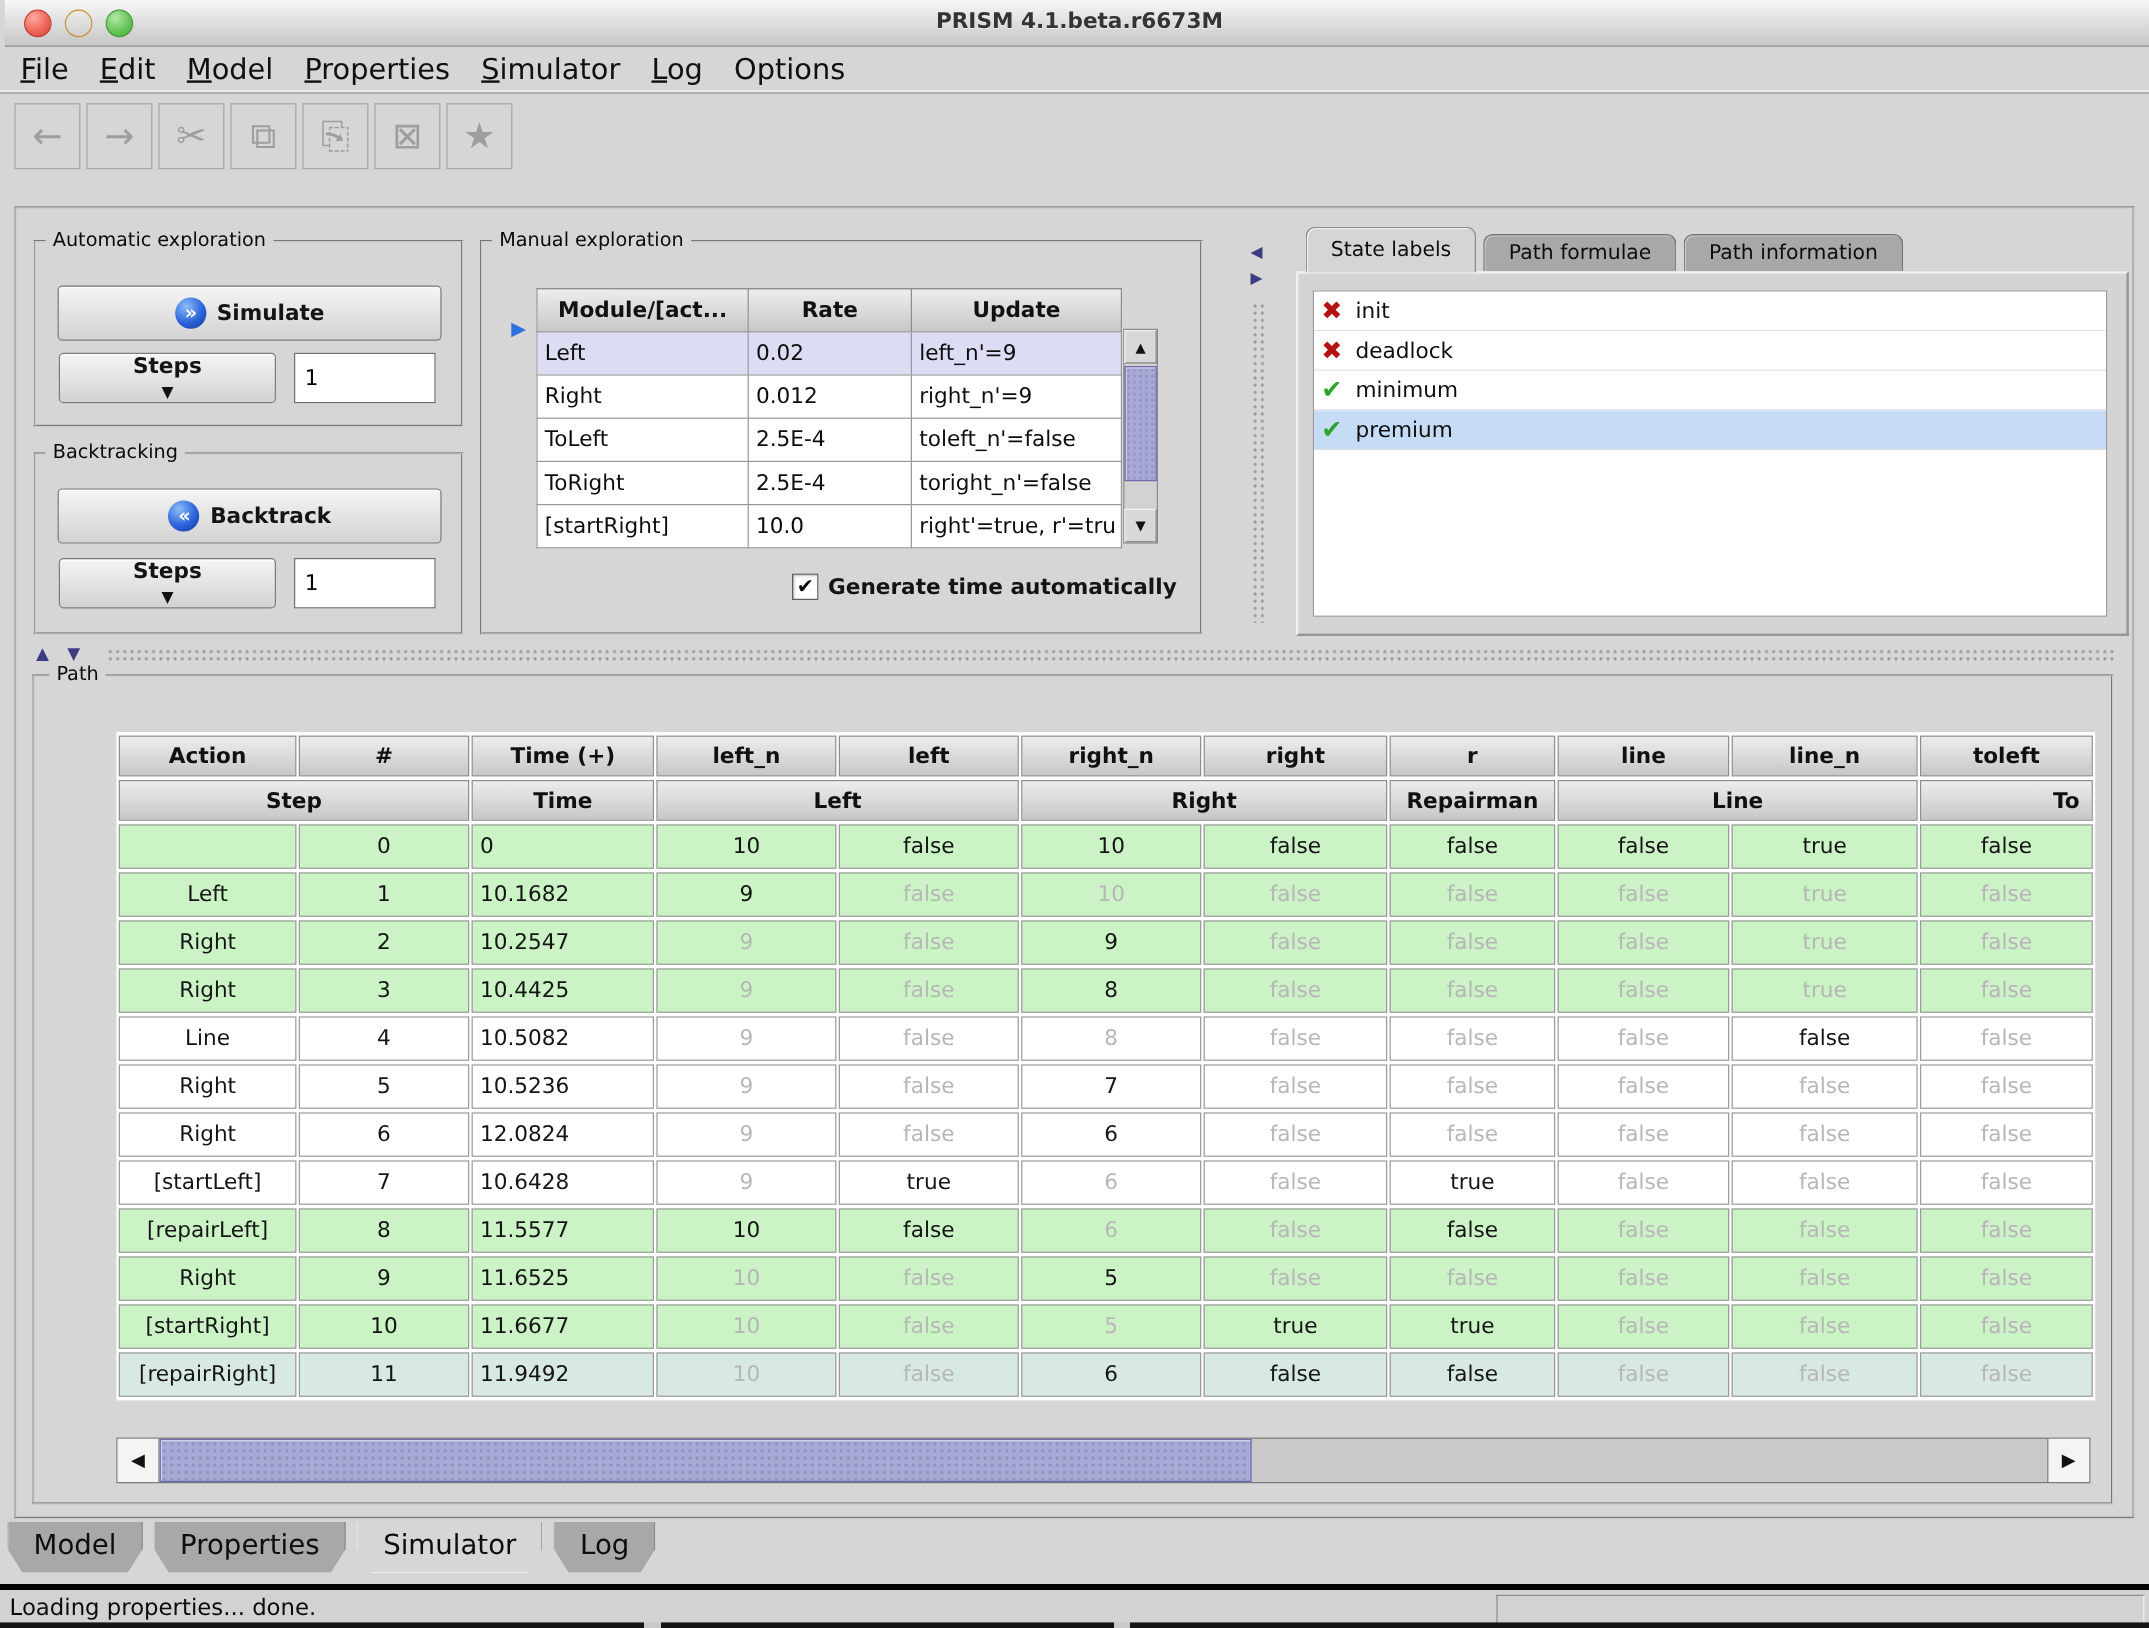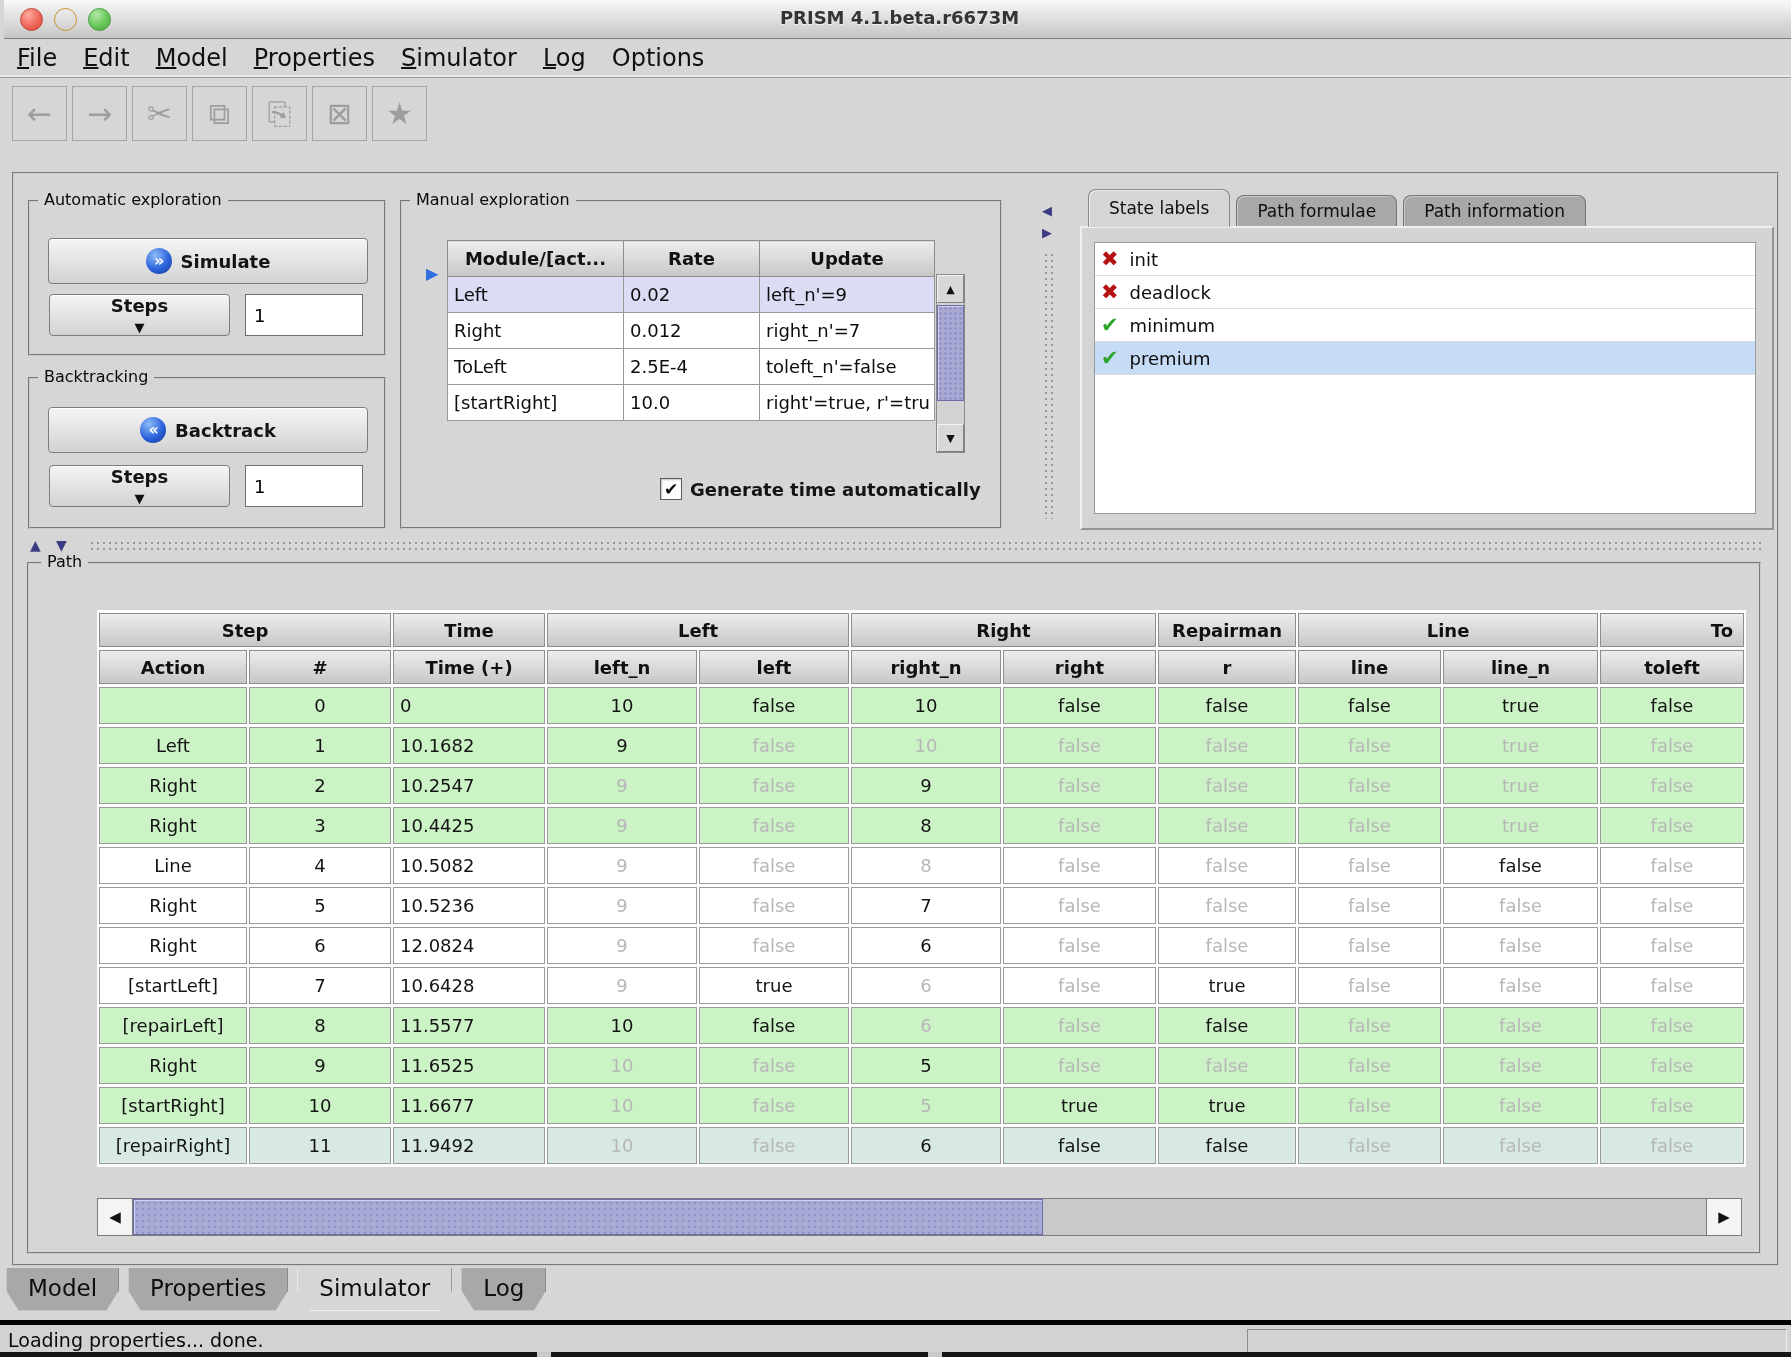--- a/index.html
+++ b/index.html
@@ -174,26 +174,31 @@
           </thead>
           <tbody>
             <tr class="mrow sel">
               <td>Left</td>
               <td>0.02</td>
               <td>left_n'=9</td>
             </tr>
             <tr class="mrow">
               <td>Right</td>
               <td>0.012</td>
-              <td>right_n'=7</td>
+              <td>right_n'=9</td>
             </tr>
             <tr class="mrow">
               <td>ToLeft</td>
               <td>2.5E-4</td>
               <td>toleft_n'=false</td>
+            </tr>
+            <tr class="mrow">
+              <td>ToRight</td>
+              <td>2.5E-4</td>
+              <td>toright_n'=false</td>
             </tr>
             <tr class="mrow">
               <td>[startRight]</td>
               <td>10.0</td>
               <td>right'=true, r'=tru</td>
             </tr>
           </tbody>
         </table>
       <div class="vscroll" style="left:534px;top:72px;width:27px;height:177px;">
         <div class="sbtn" style="top:0;">
@@ -261,41 +266,41 @@
             <col style="width:150px">
             <col style="width:150px">
             <col style="width:153px">
             <col style="width:138px">
             <col style="width:143px">
             <col style="width:155px">
             <col style="width:144px">
         </colgroup>
       <thead>
             <tr>
-              <th class="pgh" colspan="2">Step</th>
-              <th class="pgh" colspan="1">Time</th>
-              <th class="pgh" colspan="2">Left</th>
-              <th class="pgh" colspan="2">Right</th>
-              <th class="pgh" colspan="1">Repairman</th>
-              <th class="pgh" colspan="2">Line</th>
-              <th class="pgh right" colspan="1">To</th>
-            </tr>
-            <tr>
               <th class="pch">Action</th>
               <th class="pch">#</th>
               <th class="pch">Time (+)</th>
               <th class="pch">left_n</th>
               <th class="pch">left</th>
               <th class="pch">right_n</th>
               <th class="pch">right</th>
               <th class="pch">r</th>
               <th class="pch">line</th>
               <th class="pch">line_n</th>
               <th class="pch">toleft</th>
             </tr>
+            <tr>
+              <th class="pgh" colspan="2">Step</th>
+              <th class="pgh" colspan="1">Time</th>
+              <th class="pgh" colspan="2">Left</th>
+              <th class="pgh" colspan="2">Right</th>
+              <th class="pgh" colspan="1">Repairman</th>
+              <th class="pgh" colspan="2">Line</th>
+              <th class="pgh right" colspan="1">To</th>
+            </tr>
           </thead>
           <tbody>
             <tr class="prow bg-green">
               <td class="ptd col0"></td>
               <td class="ptd col1">0</td>
               <td class="ptd col2">0</td>
               <td class="ptd col3">10</td>
               <td class="ptd col4">false</td>
               <td class="ptd col5">10</td>
               <td class="ptd col6">false</td>

